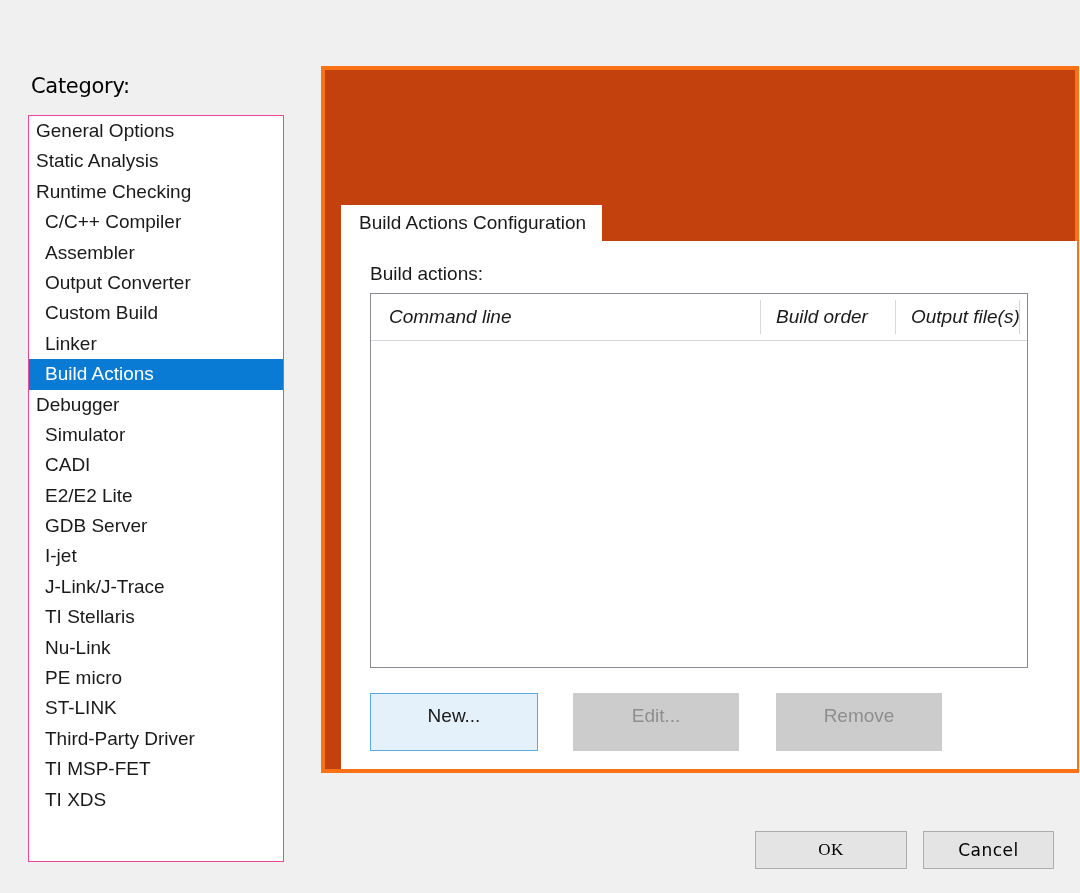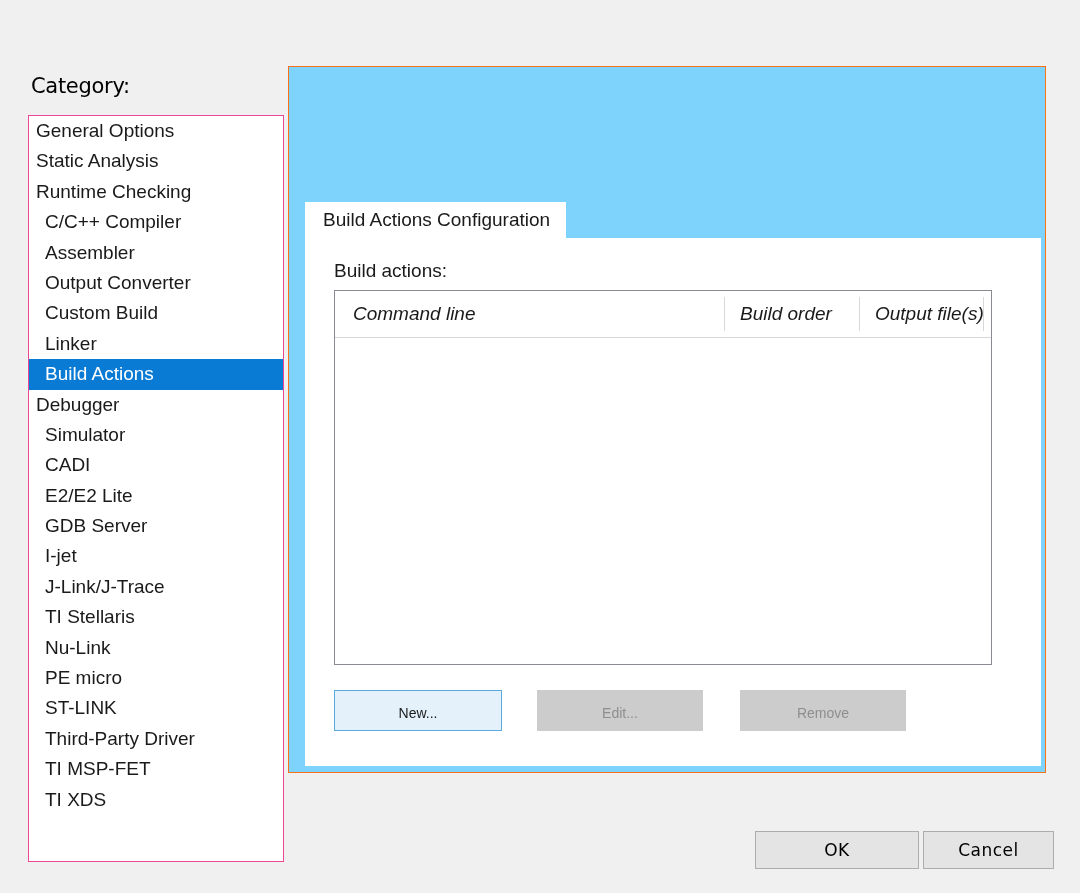--- a/index.html
+++ b/index.html
@@ -58,27 +58,27 @@
     padding-left: 16px;
   }
   .cat-item.selected {
     background: #0a7bd4;
     color: #ffffff;
   }
 
   
   #settings-pane {
     position: absolute;
-    left: 288px;
+    left: 321px;
     top: 66px;
     width: 758px;
     height: 707px;
-    border: 1px solid #f97316;
-    box-sizing: border-box;
-    background: #7dd3fc;
+    border: 4px solid #f97316;
+    box-sizing: border-box;
+    background: #c2410c;
   }
 
   
   #tab-strip {
     position: absolute;
     left: 16px;
     top: 135px;
     height: 36px;
     width: 740px;
   }
@@ -160,24 +160,24 @@
   #action-buttons {
     position: absolute;
     left: 29px;
     top: 452px;
     width: 600px;
     height: 46px;
   }
   .act-btn {
     position: absolute;
     top: 0;
-    height: 41px;
+    height: 58px;
     line-height: 44px;
     text-align: center;
-    font-size: 14px;
+    font-size: 19px;
     box-sizing: border-box;
     font-family: "Liberation Sans", sans-serif;
   }
   .act-btn.primary {
     background: #e4f1fb;
     border: 1px solid #5aaae0;
     color: #1a1a1a;
   }
   .act-btn.disabled {
     background: #cccccc;
@@ -192,21 +192,21 @@
     line-height: 36px;
     text-align: center;
     font-size: 17px;
     color: #000;
     background: #e4e4e4;
     border: 1px solid #adadad;
     box-sizing: border-box;
     font-family: "DejaVu Sans", sans-serif;
     letter-spacing: 0.5px;
   }
-  #ok-button    { left: 755px; top: 831px; width: 164px; }
+  #ok-button    { left: 755px; top: 831px; width: 152px; font-family: Liberation Serif, serif; }
   #cancel-button{ left: 923px; top: 831px; width: 131px; }
 </style>
 </head>
 <body>
 
 <div id="category-panel">
 
   <div id="category-label">Category:</div>
 
   <div id="category-listbox">

